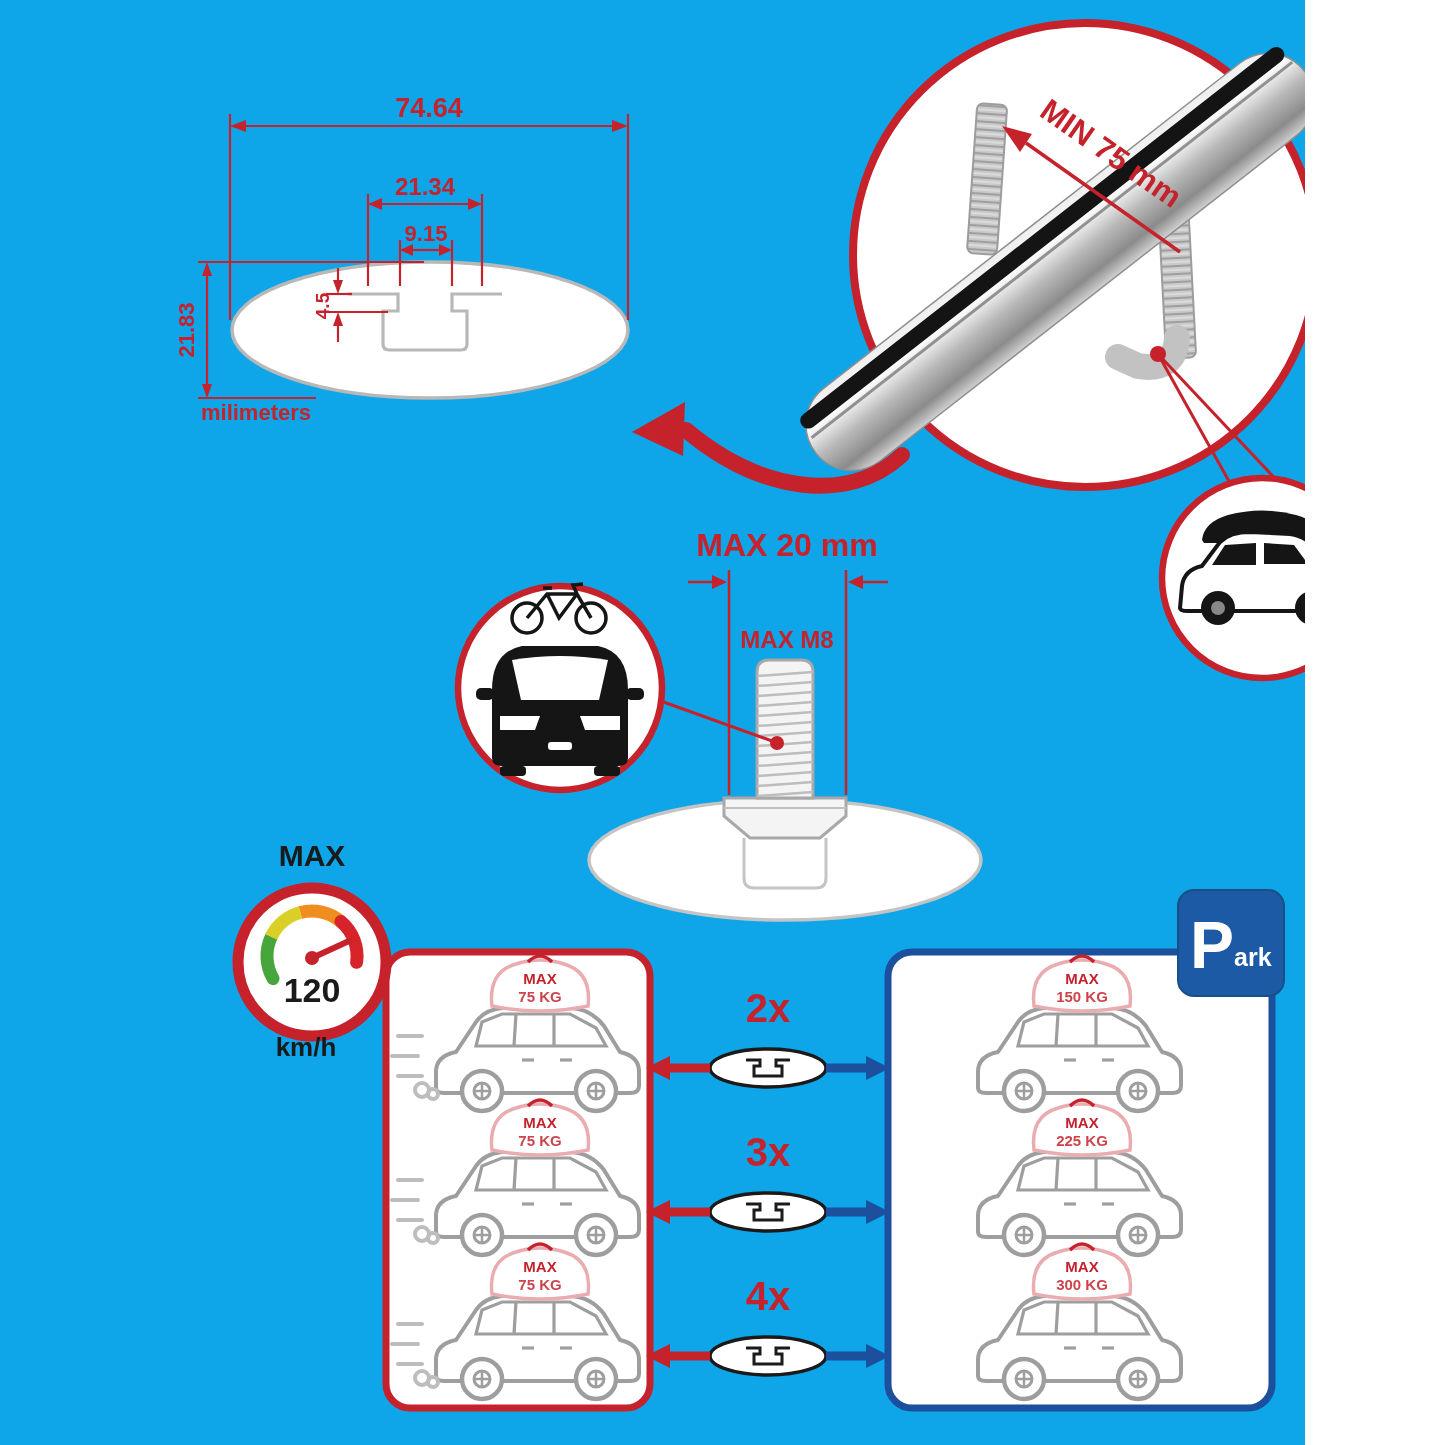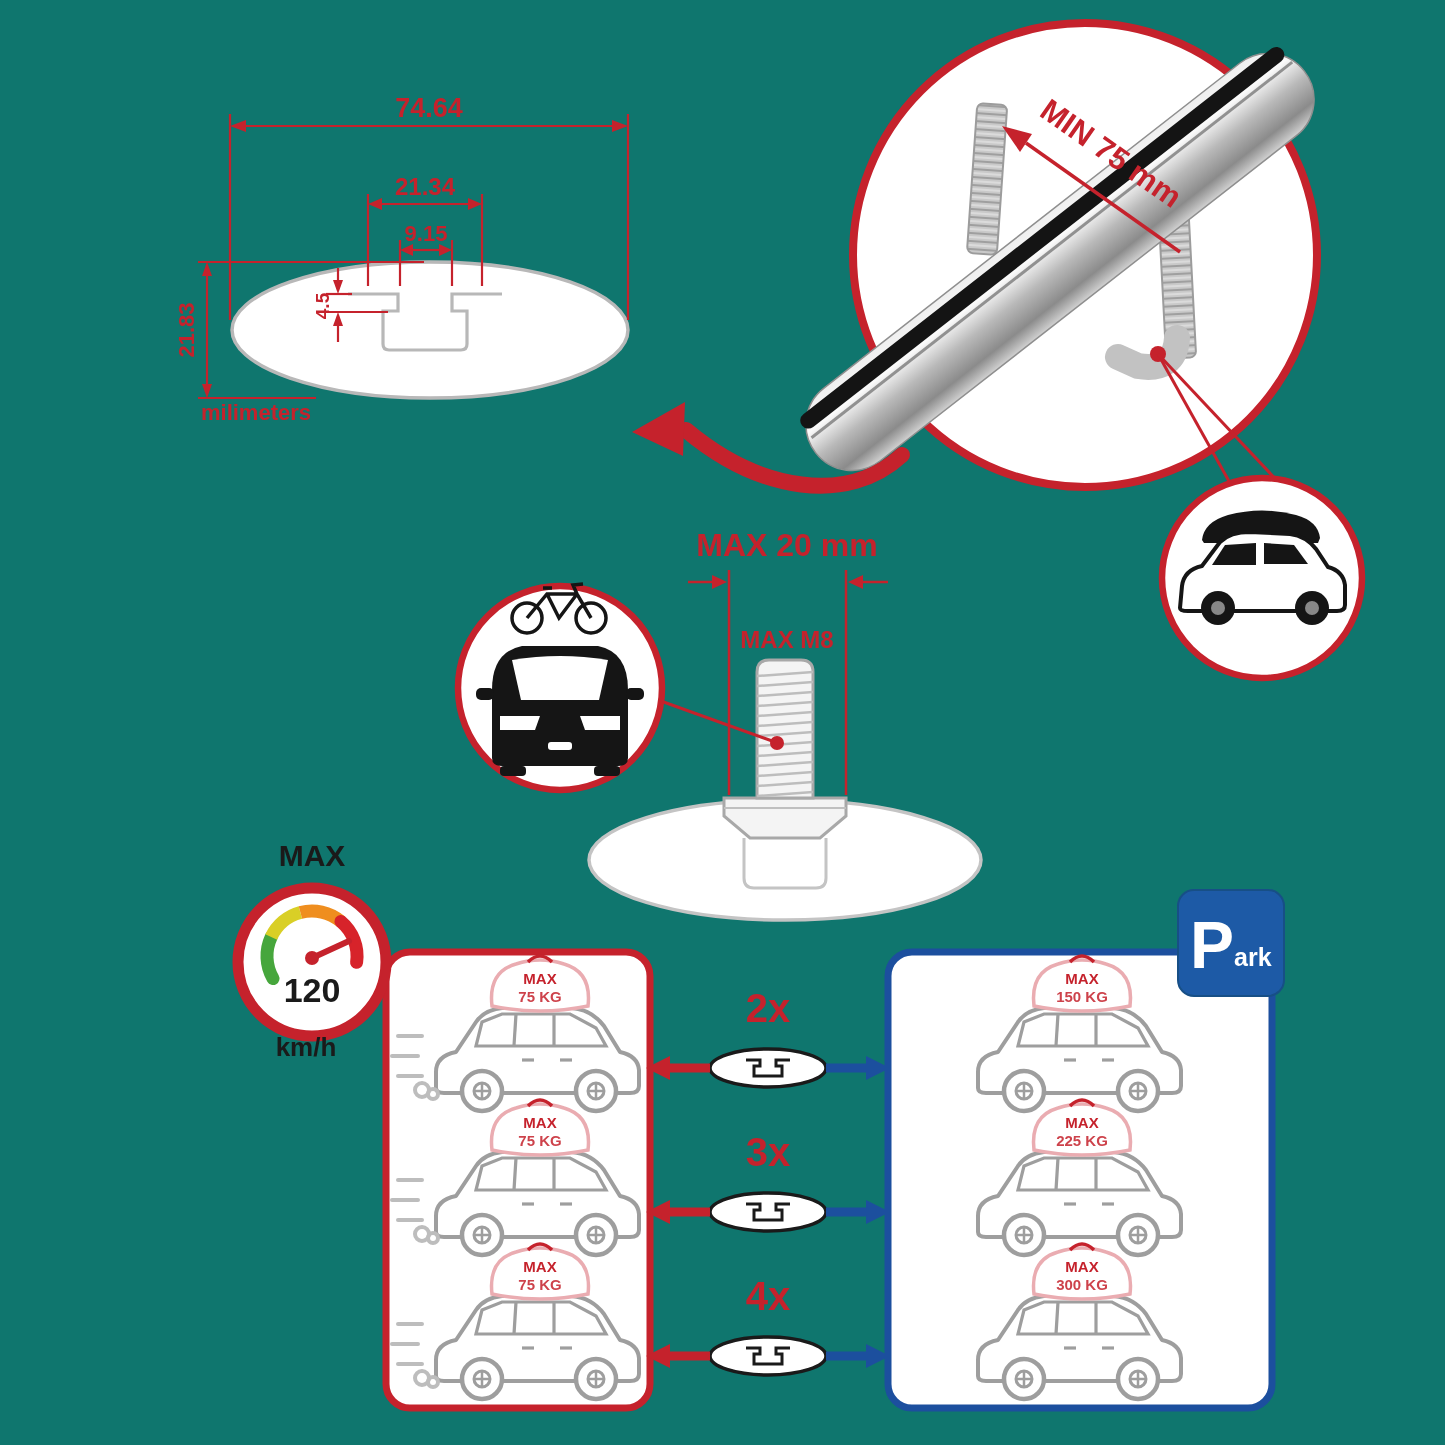--- a/index.html
+++ b/index.html
@@ -1,16 +1,16 @@
 <!DOCTYPE html>
 <html><head>
 <meta charset="utf-8">
 <style>
   html,body{margin:0;padding:0;background:#fff;}
-  .canvas{position:relative;width:1445px;height:1445px;background:#0f766e;overflow:hidden;}
+  .canvas{position:relative;width:1305px;height:1445px;background:#0ea5e9;overflow:hidden;}
   svg{display:block;}
   text{font-family:"Liberation Sans",sans-serif;}
   .dim{fill:#c5222c;font-weight:700;}
   .blk{fill:#1a1a1a;font-weight:700;}
   .bag{fill:#c5222c;font-weight:700;}
   .sign{fill:#ffffff;font-weight:700;}
 </style>
 </head>
 <body>
 

